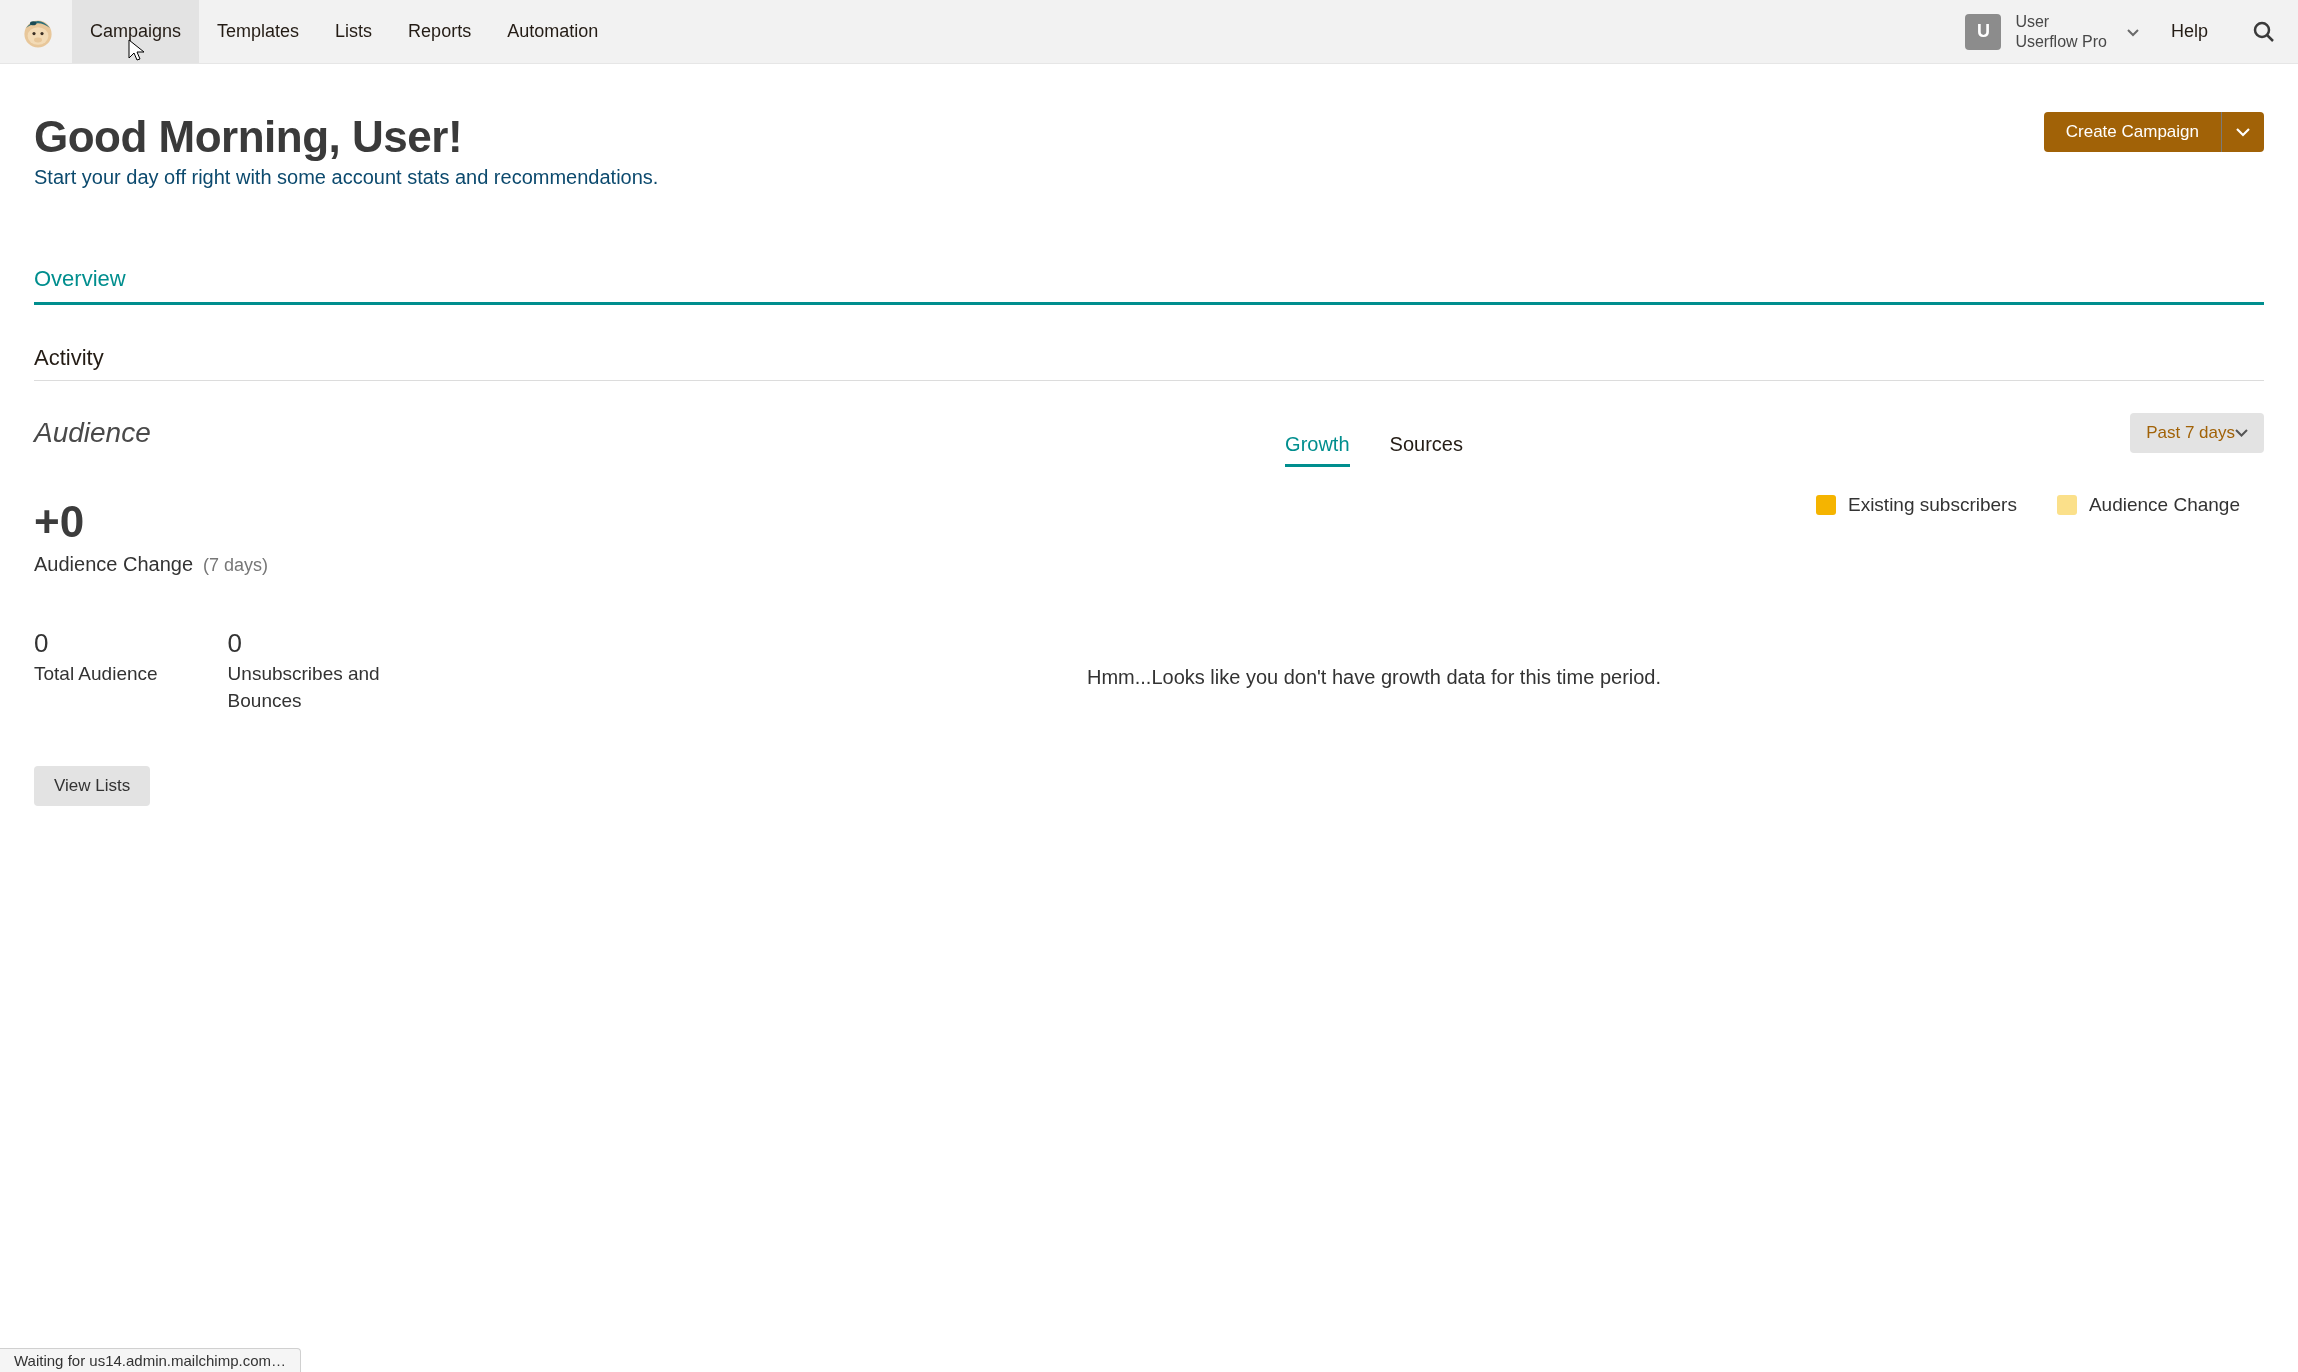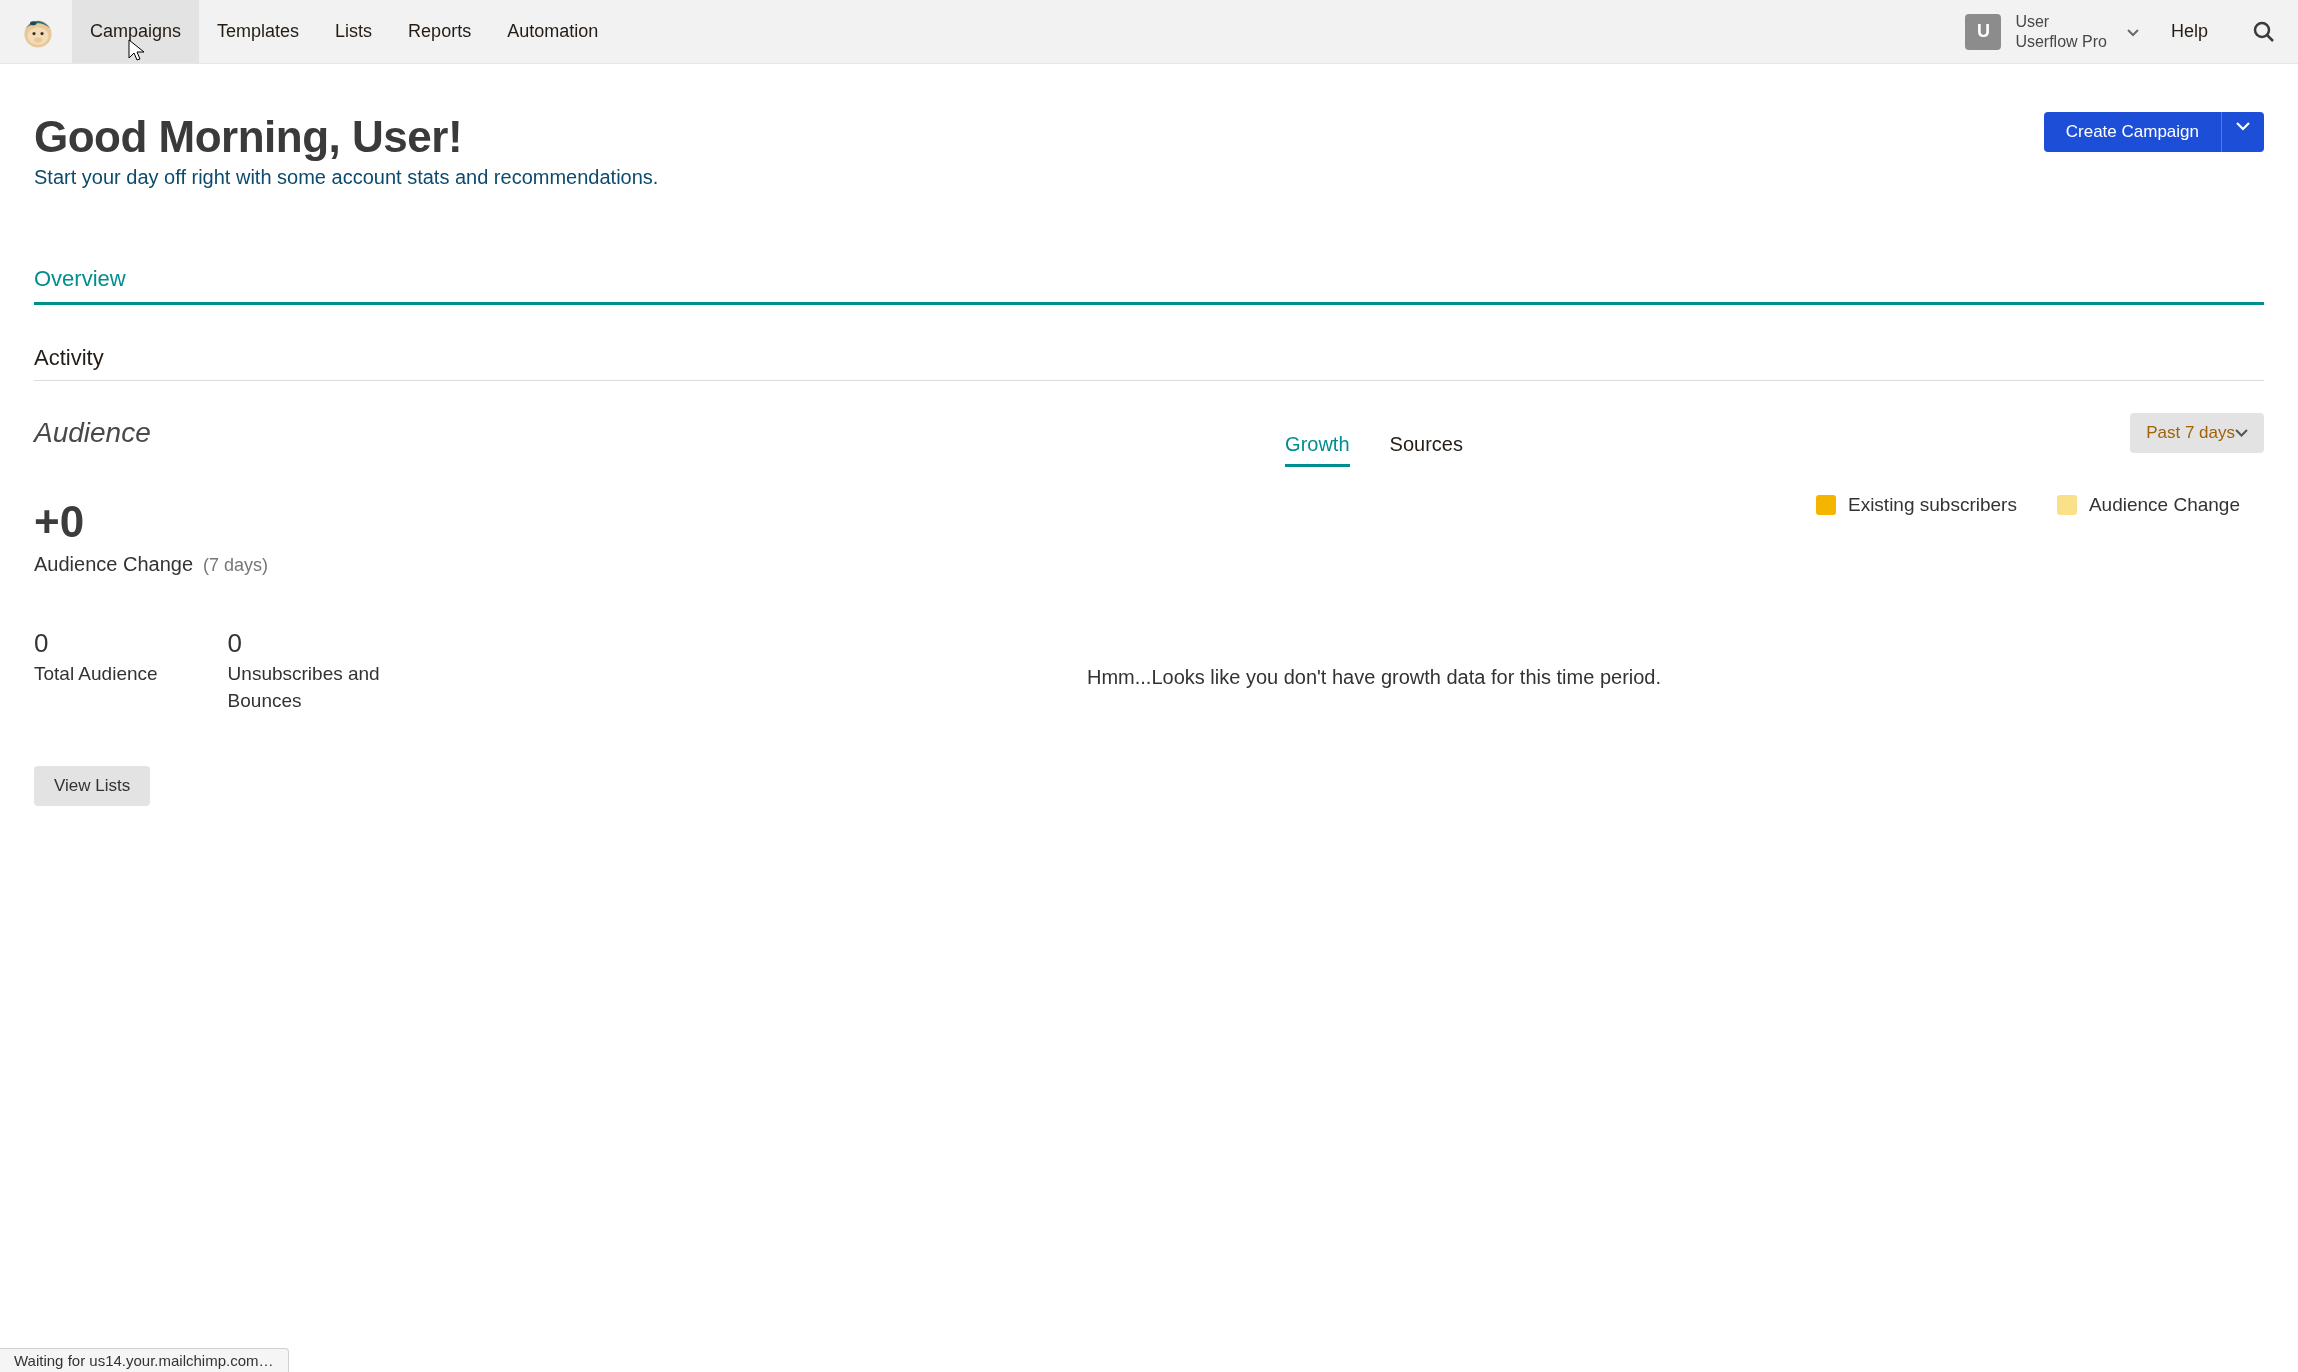--- a/index.html
+++ b/index.html
@@ -109,29 +109,29 @@
     }
     .subtitle {
       font-size: 20px;
       color: #0c4a6e;
       margin-top: 4px;
     }
     .create-group {
       display: flex;
     }
     .btn {
-      background: #1d4ed8;
+      background: #a16207;
       color: #fff;
       border: none;
       padding: 10px 22px;
       font-size: 17px;
       font-weight: 500;
       cursor: pointer;
       display: flex;
-      align-items: flex-start;
+      align-items: center;
     }
     .btn.primary {
       border-radius: 4px 0 0 4px;
     }
     .btn.dropdown {
       border-radius: 0 4px 4px 0;
       border-left: 1px solid #7a7a7a;
       padding: 10px 14px;
     }
     .tabs {
@@ -432,19 +432,19 @@
         <div class="legend-item">
           <span class="swatch s2"></span>
           <span>Audience Change</span>
         </div>
       </div>
       <div class="empty-msg">Hmm...Looks like you don't have growth data for this time period.</div>
     </div>
   </div>
 </div>
 
-<div class="status-bar">Waiting for us14.your.mailchimp.com…</div>
+<div class="status-bar">Waiting for us14.admin.mailchimp.com…</div>
 
 <div class="cursor">
   <svg width="22" height="26" viewBox="0 0 22 26">
     <path d="M3 2 L3 20 L8 15 L11 22 L14 21 L11 14 L18 14 Z" fill="#fff" stroke="#000" stroke-width="1"></path>
   </svg>
 </div>
 
 </body></html>

